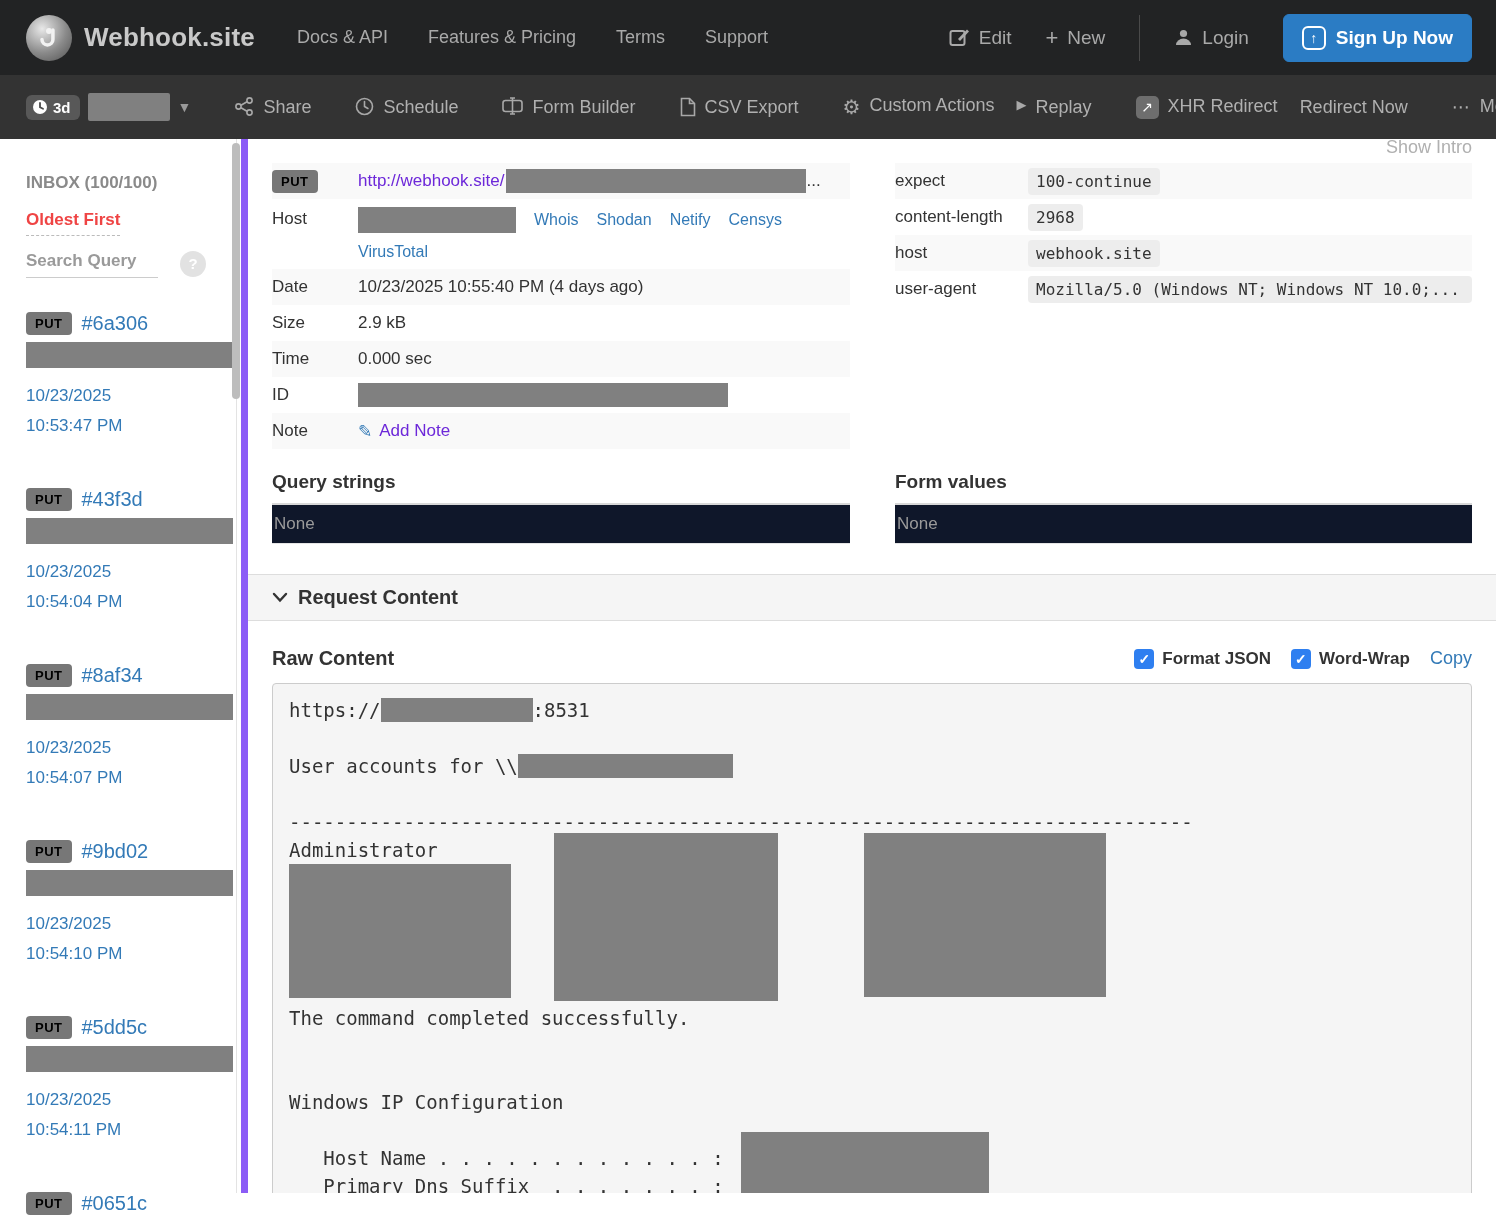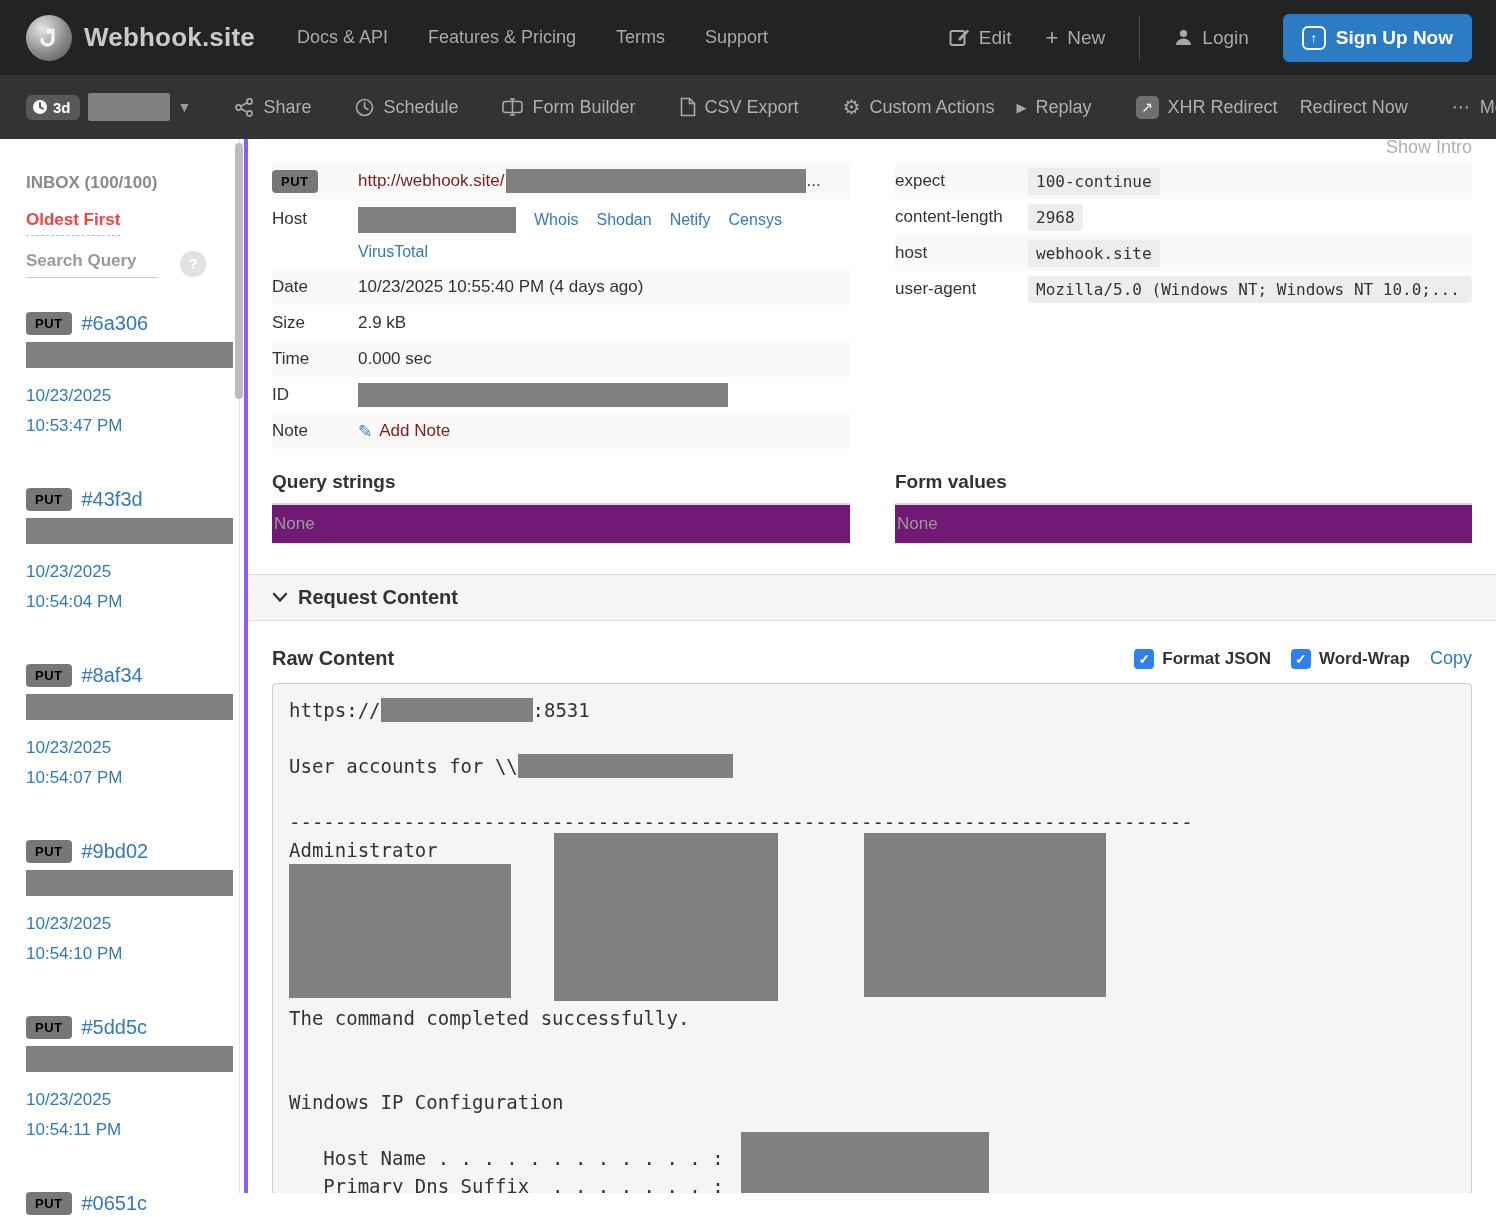--- a/index.html
+++ b/index.html
@@ -23,38 +23,38 @@
   .signup-btn { background:#2b7cc4; border:1px solid #2b7cc4; color:#fff; font-weight:bold;
     font-size:19px; padding:11px 18px; border-radius:6px; display:flex; align-items:center;
     gap:10px; cursor:pointer; }
   .upload-ico { width:24px; height:24px; border:2px solid #fff; border-radius:6px;
     display:flex; align-items:center; justify-content:center; font-size:14px; font-weight:bold; color:#fff; }
 
   
   .toolbar { height:64px; background:#333333; padding:6px 24px 0 26px; color:#b0b0b0; }
   .toolbar-row1 { height:52px; display:flex; align-items:center; gap:22px; }
   .toolbar-row2 { height:28px; display:flex; justify-content:flex-end; align-items:center; }
-  .tb-item { display:flex; align-items:center; gap:9px; font-size:18px; color:#b0b0b0; cursor:pointer; white-space:nowrap; }
+  .tb-item { display:flex; align-items:flex-start; gap:9px; font-size:18px; color:#b0b0b0; cursor:pointer; white-space:nowrap; }
   .tb-divider { width:1px; height:44px; background:#555; }
   .ttl-group { display:flex; align-items:center; gap:8px; }
   .ttl-badge { background:#585858; border-radius:6px; padding:4px 9px 4px 6px; display:flex;
     align-items:center; gap:5px; color:#fff; font-weight:bold; font-size:15px; }
   .redact { background:#808080; display:inline-block; }
   .ttl-redact { width:82px; height:28px; border-radius:2px; }
   .caret { color:#9a9a9a; font-size:14px; }
   .xhr-ico { width:23px; height:23px; background:#6e6e6e; border-radius:5px; color:#fff;
     display:flex; align-items:center; justify-content:center; font-size:14px; }
   .gear-glyph { font-size:20px; color:#a8a8a8; }
   .play-glyph { font-size:13px; color:#a8a8a8; }
   .dots-glyph { font-size:18px; letter-spacing:1px; }
   .show-intro { font-size:18px; color:#b0b0b0; cursor:pointer; }
 
   
   .content { display:flex; height:1054px; }
-  .sidebar { width:248px; border-right:4px solid #8b5cf6; position:relative;
+  .sidebar { width:248px; border-right:7px solid #8b5cf6; position:relative;
     padding:34px 0 0 26px; background:#fff; flex-shrink:0; }
   .sb-scroll-track { position:absolute; right:4px; top:0; width:1px; height:100%; background:#e3e3e3; }
   .sb-scroll-thumb { position:absolute; right:1px; top:4px; width:8px; height:256px;
     background:#bdbdbd; border-radius:4px; }
   .inbox-title { color:#8a8a8a; font-weight:bold; font-size:17px; margin-bottom:17px; }
   .sort-link { color:#ef4444; font-weight:bold; font-size:17px; display:inline-block;
     border-bottom:1px dashed #bbb; padding-bottom:5px; margin-bottom:13px; cursor:pointer; }
   .search-row { display:flex; align-items:center; gap:22px; margin-bottom:34px; }
   .search-input { border:none; border-bottom:1px solid #ccc; width:132px; font-size:17px;
     font-weight:bold; color:#555; padding:2px 0 6px 0; outline:none; background:transparent;
@@ -74,39 +74,39 @@
 
   
   .details-grid { display:flex; gap:45px; }
   .left-table { width:578px; flex-shrink:0; }
   .right-table { flex:1; }
   .drow { display:flex; align-items:center; min-height:36px; font-size:17px; color:#333; }
   .drow.striped { background:#f9f9f9; }
   .dlabel { width:86px; flex-shrink:0; }
   .dvalue { flex:1; display:flex; align-items:center; flex-wrap:wrap; gap:0 18px; }
   .hrow .dlabel { width:133px; }
-  .url-link { color:#7f1d1d; font-size:17px; cursor:pointer; }
+  .url-link { color:#6d28d9; font-size:17px; cursor:pointer; }
   .inline-redact { height:24px; vertical-align:middle; }
   .url-redact { width:300px; margin-left:2px; }
   .host-redact { width:158px; height:26px; }
   .id-redact { width:370px; }
   .mini-link { color:#337ab7; font-size:16px; cursor:pointer; }
   .host-row { align-items:flex-start; padding:8px 0; }
   .host-row .dlabel { padding-top:2px; }
   .code-chip { font-family:"DejaVu Sans Mono", monospace; font-size:16px; background:#ededed;
     color:#333; padding:4px 8px; border-radius:4px; white-space:nowrap; overflow:hidden; }
   .pencil-glyph { color:#337ab7; font-size:17px; margin-right:7px; }
 
   
   .qf-grid { display:flex; gap:45px; margin-top:22px; }
   .qf-col { width:578px; flex-shrink:0; }
   .qf-col.right { flex:1; width:auto; }
   .qf-title { font-size:19px; font-weight:bold; color:#333; margin-bottom:10px; }
   .qf-box { border-top:2px solid #d8d8d8; }
-  .qf-none { background:#701a75; border-bottom:1px solid #e5e5e5; color:#9a9a9a;
+  .qf-none { background:#0f172a; border-bottom:1px solid #e5e5e5; color:#9a9a9a;
     font-size:17px; padding:9px 10px 9px 2px; }
 
   
   .section-band { margin:30px -24px 0 -24px; background:#f5f5f5; border-top:1px solid #ddd;
     border-bottom:1px solid #ddd; padding:11px 24px; display:flex; align-items:center; gap:10px; cursor:pointer; }
   .section-band-title { font-size:20px; font-weight:bold; color:#333; }
 
   
   .raw-header { margin-top:26px; display:flex; align-items:center; }
   .raw-title { font-size:20px; font-weight:bold; color:#333; }

